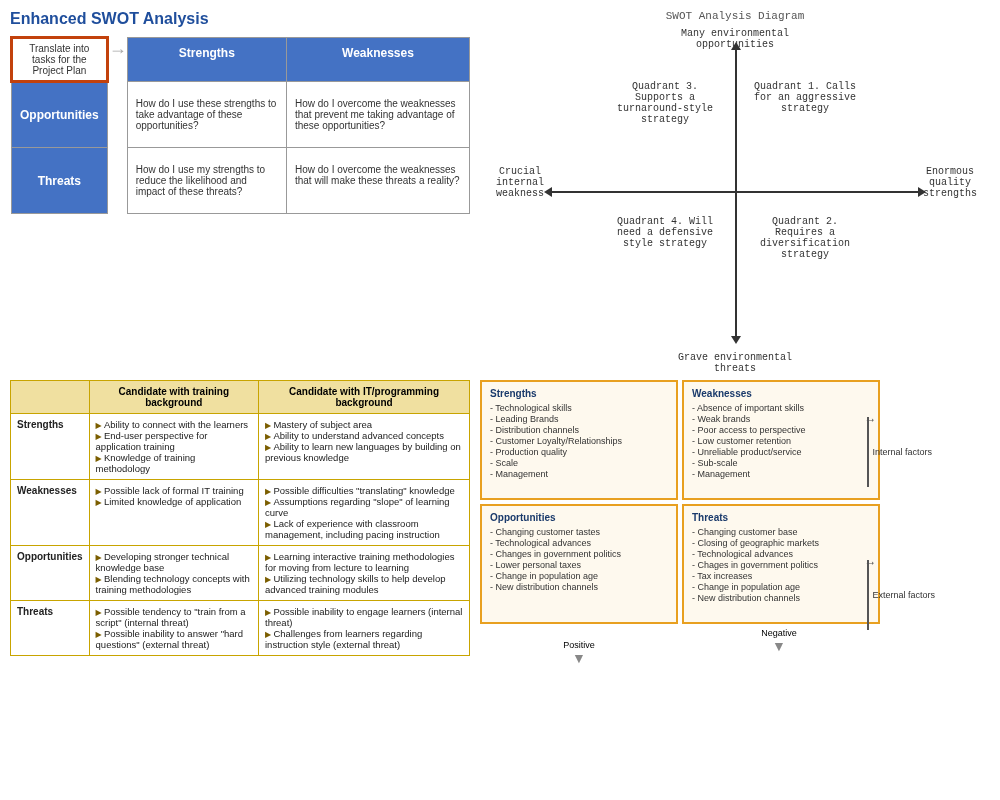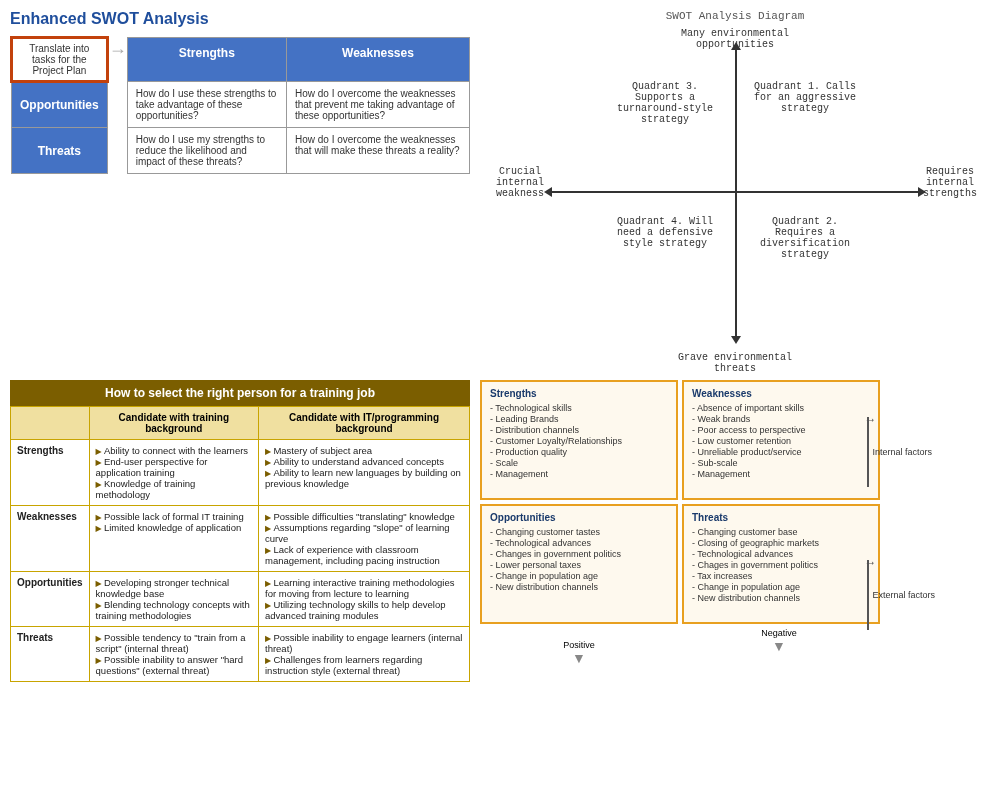--- a/index.html
+++ b/index.html
@@ -25,21 +25,21 @@
       font-size: 16px;
       font-weight: bold;
       margin-bottom: 8px;
     }
     .swot-table {
       border-collapse: collapse;
       width: 100%;
     }
     .swot-table td, .swot-table th {
       border: 1px solid #999;
-      padding: 6px 8px;
+      padding: 16px 8px;
       vertical-align: top;
       font-size: 10.5px;
     }
     .swot-table .header-cell {
       background: #4472c4;
       color: #fff;
       font-weight: bold;
       text-align: center;
       font-size: 12px;
       padding: 8px;
@@ -283,31 +283,30 @@
   </table>
 </div>
 
 <div id="swot-diagram">
   <div class="diagram-title">SWOT Analysis Diagram</div>
   <div class="diagram-container">
     <div class="axis-label top-label">Many environmental opportunities</div>
     <div class="v-arrow"></div>
     <div class="h-arrow"></div>
     <div class="axis-label left-label">Crucial internal weakness</div>
-    <div class="axis-label right-label" style="right:0px; width:80px;">Requires internal strengths</div>
+    <div class="axis-label right-label" style="right:0px; width:80px;">Enormous quality strengths</div>
     <div class="axis-label bottom-label">Grave environmental threats</div>
     <div class="quadrant-label q3">Quadrant 3. Supports a turnaround-style strategy</div>
     <div class="quadrant-label q1">Quadrant 1. Calls for an aggressive strategy</div>
     <div class="quadrant-label q4">Quadrant 4. Will need a defensive style strategy</div>
     <div class="quadrant-label q2">Quadrant 2. Requires a diversification strategy</div>
   </div>
 </div>
 
 <div id="training-table">
-  <div class="training-title">How to select the right person for a training job</div>
   <table class="training-tbl">
     <thead>
       <tr>
         <th style="width:70px;"></th>
         <th>Candidate with training background</th>
         <th>Candidate with IT/programming background</th>
       </tr>
     </thead>
     <tbody id="training-tbody">
     <tr>

